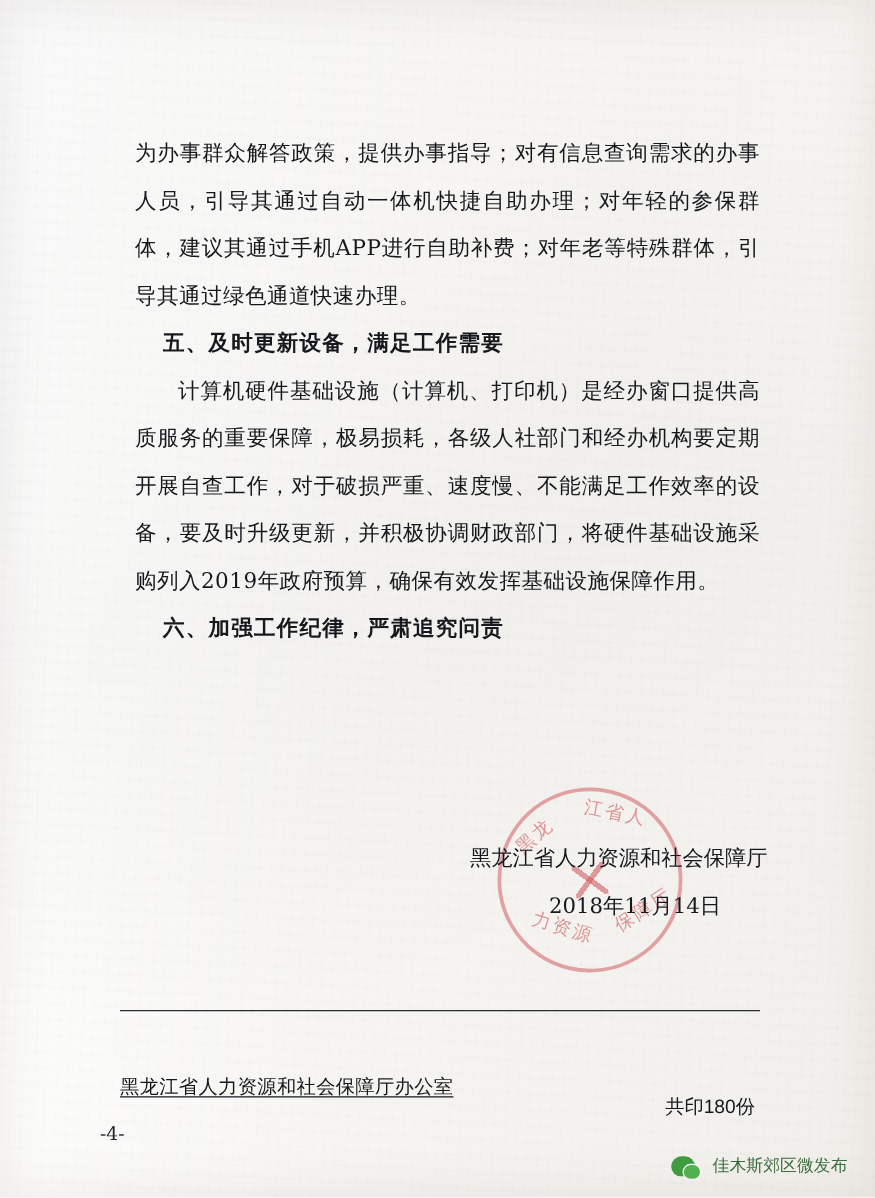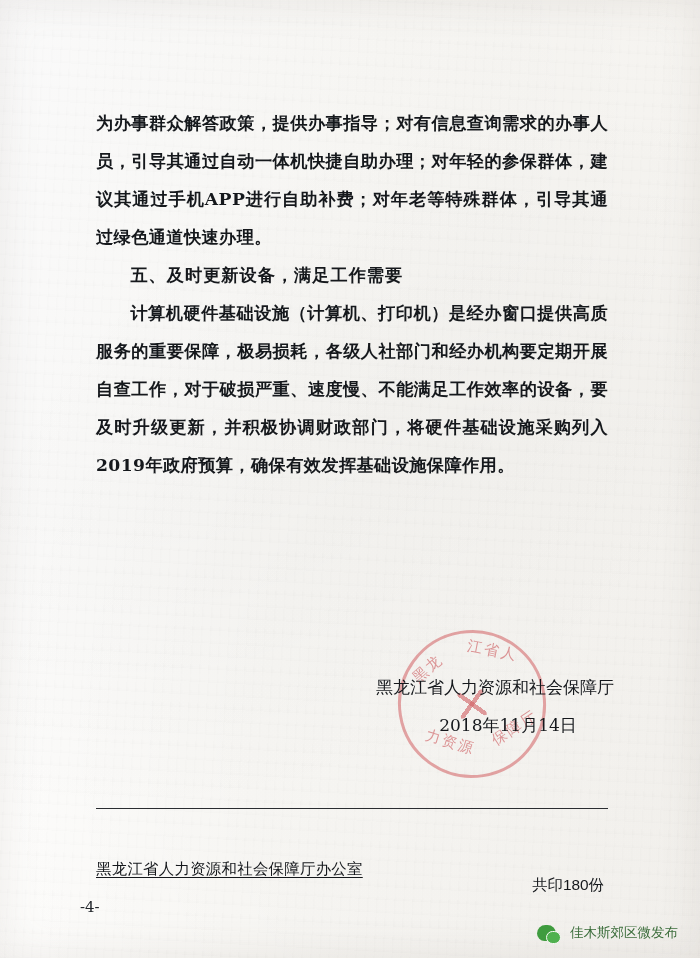--- a/index.html
+++ b/index.html
@@ -39,24 +39,23 @@
     top: 104px;
     width: 512px;
     color: #15181c;
     font-size: 17.2px;
     line-height: 38px;
     letter-spacing: 0.4px;
     text-align: justify;
     font-family: "DejaVu Serif", serif;
   }
   .para {
-    margin: 0 0 0 0;
+    margin: 0 0 0 12px;
     text-indent: 2em;
     text-align: justify;
-    font-weight: bold;
   }
   .para.no-indent {
     text-indent: 0;
   }
   .heading {
     margin: 0;
     text-indent: 2em;
     font-weight: bold;
     letter-spacing: 1px;
   }
@@ -198,20 +197,21 @@
 </head>
 <body>
 
 <div class="page">
   <div class="paper-noise"></div>
 
   <div class="body-text">
     <p class="para no-indent">为办事群众解答政策，提供办事指导；对有信息查询需求的办事人员，引导其通过自动一体机快捷自助办理；对年轻的参保群体，建议其通过手机APP进行自助补费；对年老等特殊群体，引导其通过绿色通道快速办理。</p>
     <p class="heading">五、及时更新设备，满足工作需要</p>
     <p class="para">计算机硬件基础设施（计算机、打印机）是经办窗口提供高质服务的重要保障，极易损耗，各级人社部门和经办机构要定期开展自查工作，对于破损严重、速度慢、不能满足工作效率的设备，要及时升级更新，并积极协调财政部门，将硬件基础设施采购列入2019年政府预算，确保有效发挥基础设施保障作用。</p>
+    <p class="heading">六、加强工作纪律，严肃追究问责</p>
   </div>
 
   <div class="seal">
     <div class="seal-text">
       <span class="seal-t1">黑龙</span>
       <span class="seal-t2">江省人</span>
       <span class="seal-t3">力资源</span>
       <span class="seal-t4">保障厅</span>
     </div>
   </div>

